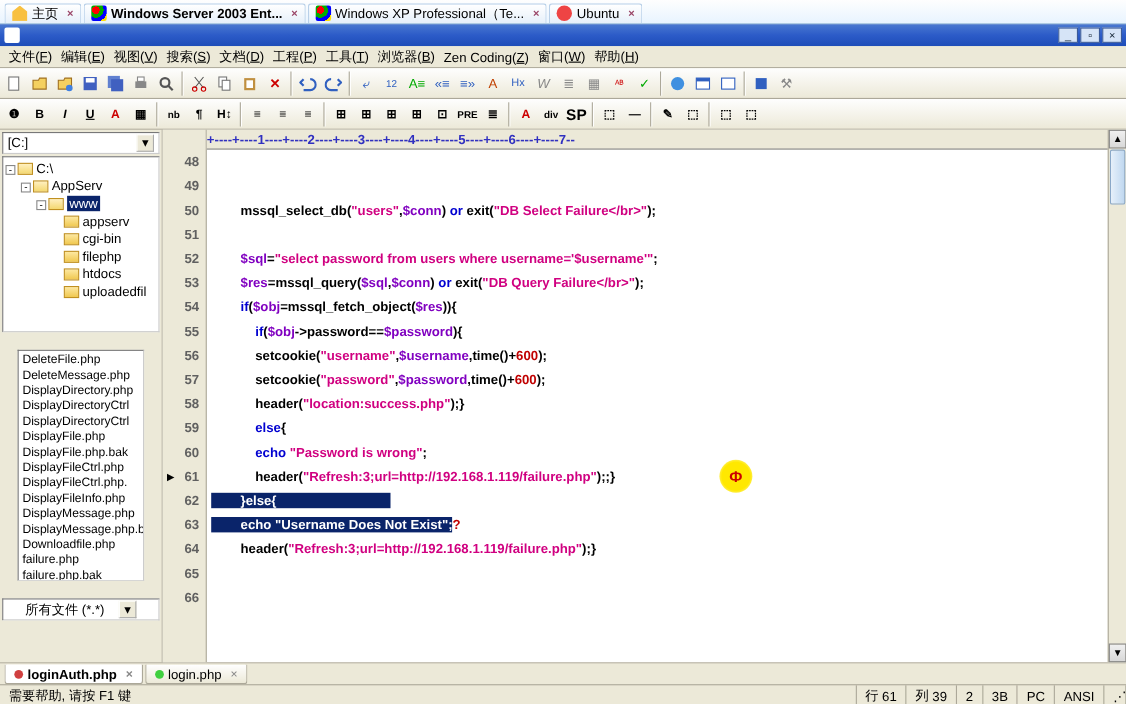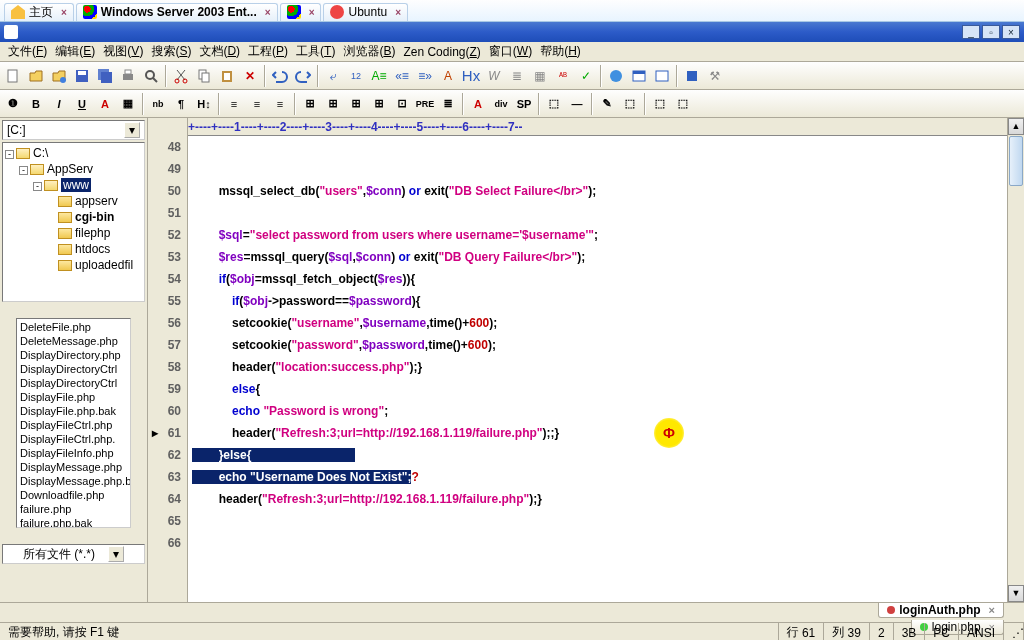--- a/index.html
+++ b/index.html
@@ -60,21 +60,21 @@
 .op { color:#c00000; }
 .num { color:#c00000; }
 .sel { background:#0a246a; color:#fff !important; }
 .sel * { color:#fff !important; }
 .highlight-dot { position:absolute; width:30px; height:30px; background:radial-gradient(circle,#ffe800 0%,#ffe800 60%,rgba(255,232,0,0) 100%); border-radius:50%; display:flex; align-items:center; justify-content:center; pointer-events:none; }
 .highlight-dot span { color:#c00; font-weight:bold; font-size:14px; }
 .vscroll { width:17px; background:#ece9d8; border-left:1px solid #aca899; position:relative; }
 .vscroll .thumb { position:absolute; left:1px; right:1px; top:18px; height:50px; background:linear-gradient(90deg,#e6f0fa,#c0d8f0); border:1px solid #8aa8c8; border-radius:2px; cursor:pointer; }
 .vscroll .arr { position:absolute; left:0; right:0; height:17px; background:linear-gradient(#f0f0f0,#d8d8d8); border:1px solid #888; text-align:center; font-size:9px; line-height:15px; cursor:pointer; }
 
-.doctabs { height:20px; background:#ece9d8; border-top:1px solid #aca899; display:flex; align-items:flex-end; padding:0 20px; gap:2px;flex-direction:column; }
+.doctabs { height:20px; background:#ece9d8; border-top:1px solid #aca899; display:flex; align-items:flex-end; padding:0 4px; gap:2px; }
 .doctab { height:18px; background:linear-gradient(#fff,#ece9d8); border:1px solid #aca899; border-top:none; padding:0 8px; display:flex; align-items:center; gap:4px; cursor:pointer; border-radius:0 0 3px 3px; }
 .doctab.active { background:#fff; font-weight:bold; }
 .doctab .dot { width:8px; height:8px; border-radius:50%; }
 .doctab .close { font-size:11px; color:#888; margin-left:4px; }
 
 .statusbar { height:20px; background:#ece9d8; border-top:1px solid #aca899; display:flex; align-items:center; font-size:11px; }
 .statusbar .cell { padding:0 8px; border-right:1px solid #aca899; height:100%; display:flex; align-items:center; }
 .statusbar .cell:first-child { flex:1; }
 </style>
 </head>
@@ -86,20 +86,21 @@
       <span>主页</span>
       <span class="x">×</span>
     </div>
     <div class="btab" style="font-weight: bold;">
       <span class="icon win-icon"></span>
       <span>Windows Server 2003 Ent...</span>
       <span class="x">×</span>
     </div>
     <div class="btab">
       <span class="icon win-icon"></span>
+      <span>Windows XP Professional（Te...</span>
       <span class="x">×</span>
     </div>
     <div class="btab">
       <span class="icon ubu-icon"></span>
       <span>Ubuntu</span>
       <span class="x">×</span>
     </div>
   </div>
 
 <div class="app-title">
@@ -198,21 +199,21 @@
         <path d="M6 4a5 5 0 0 0 0 10h6M12 4l3 3-3 3" fill="none" stroke="#3060c0" stroke-width="2"></path>
       </svg>
     </span>
   <span class="sep"></span>
   <span class="tbtn" style="color:#3060c0">⤶</span>
   <span class="tbtn" style="font-size:9px;color:#3060c0">12</span>
   <span class="tbtn" style="color:#0a0">A≡</span>
   <span class="tbtn" style="color:#3060c0">«≡</span>
   <span class="tbtn" style="color:#3060c0">≡»</span>
   <span class="tbtn" style="color:#c04000">A</span>
-  <span class="tbtn" style="color:#3060c0;font-size:15px">Hx</span>
+  <span class="tbtn" style="color:#3060c0;font-size:10px">Hx</span>
   <span class="tbtn" style="color:#888;font-style:italic">W</span>
   <span class="tbtn" style="color:#888">≣</span>
   <span class="tbtn" style="color:#888">▦</span>
   <span class="tbtn" style="color:#c00;font-size:9px">ᴬᴮ</span>
   <span class="tbtn" style="color:#0a0">✓</span>
   <span class="sep"></span>
   <span class="tbtn">
       <svg viewBox="0 0 16 16">
         <circle cx="8" cy="8" r="6" fill="#4090e0"></circle>
       </svg>
@@ -256,21 +257,21 @@
     <span class="tb2">⊞</span>
     <span class="tb2">⊞</span>
     <span class="tb2">⊞</span>
     <span class="tb2">⊞</span>
     <span class="tb2">⊡</span>
     <span class="tb2" style="font-size: 9px;">PRE</span>
     <span class="tb2">≣</span>
     <span class="sep" style="width: 2px; height: 22px; border-left: 1px solid rgb(172, 168, 153); border-right: 1px solid rgb(255, 255, 255); margin: 0px 2px;"></span>
     <span class="tb2" style="color: rgb(204, 0, 0);">A</span>
     <span class="tb2" style="font-size: 9px;">div</span>
-    <span class="tb2" style="font-size: 11px;">SP</span>
+    <span class="tb2" style="font-size: 14px;">SP</span>
     <span class="sep" style="width: 2px; height: 22px; border-left: 1px solid rgb(172, 168, 153); border-right: 1px solid rgb(255, 255, 255); margin: 0px 2px;"></span>
     <span class="tb2">⬚</span>
     <span class="tb2">—</span>
     <span class="sep" style="width: 2px; height: 22px; border-left: 1px solid rgb(172, 168, 153); border-right: 1px solid rgb(255, 255, 255); margin: 0px 2px;"></span>
     <span class="tb2">✎</span>
     <span class="tb2">⬚</span>
     <span class="sep" style="width: 2px; height: 22px; border-left: 1px solid rgb(172, 168, 153); border-right: 1px solid rgb(255, 255, 255); margin: 0px 2px;"></span>
     <span class="tb2">⬚</span>
     <span class="tb2">⬚</span>
   </div>
@@ -279,21 +280,21 @@
   <div class="sidebar">
     <div class="drive-sel">
       <span>[C:]</span>
       <span class="dd">▾</span>
     </div>
     <div class="tree">
         <div class="node" style="padding-left: 0px;"><span class="exp">-</span><span class="folder open"></span><span>C:\</span></div>
         <div class="node" style="padding-left: 14px;"><span class="exp">-</span><span class="folder open"></span><span>AppServ</span></div>
         <div class="node" style="padding-left: 28px;"><span class="exp">-</span><span class="folder open"></span><span style="background: rgb(10, 36, 106); color: rgb(255, 255, 255); padding: 0px 2px; margin-top: 24px;">www</span></div>
         <div class="node" style="padding-left: 42px;"><span style="display: inline-block; width: 11px;"></span><span class="folder"></span><span>appserv</span></div>
-        <div class="node" style="padding-left: 42px; font-weight: bold;"><span style="display: inline-block; width: 11px;"></span><span class="folder"></span><span>cgi-bin</span></div>
+        <div class="node" style="padding-left: 42px;"><span style="display: inline-block; width: 11px;"></span><span class="folder"></span><span>cgi-bin</span></div>
         <div class="node" style="padding-left: 42px;"><span style="display: inline-block; width: 11px;"></span><span class="folder"></span><span>filephp</span></div>
         <div class="node" style="padding-left: 42px;"><span style="display: inline-block; width: 11px;"></span><span class="folder"></span><span>htdocs</span></div>
         <div class="node" style="padding-left: 42px;"><span style="display: inline-block; width: 11px;"></span><span class="folder"></span><span>uploadedfil</span></div>
       </div>
     <div class="filelist">
         <div>DeleteFile.php</div>
         <div>DeleteMessage.php</div>
         <div>DisplayDirectory.php</div>
         <div>DisplayDirectoryCtrl</div>
         <div>DisplayDirectoryCtrl</div>

